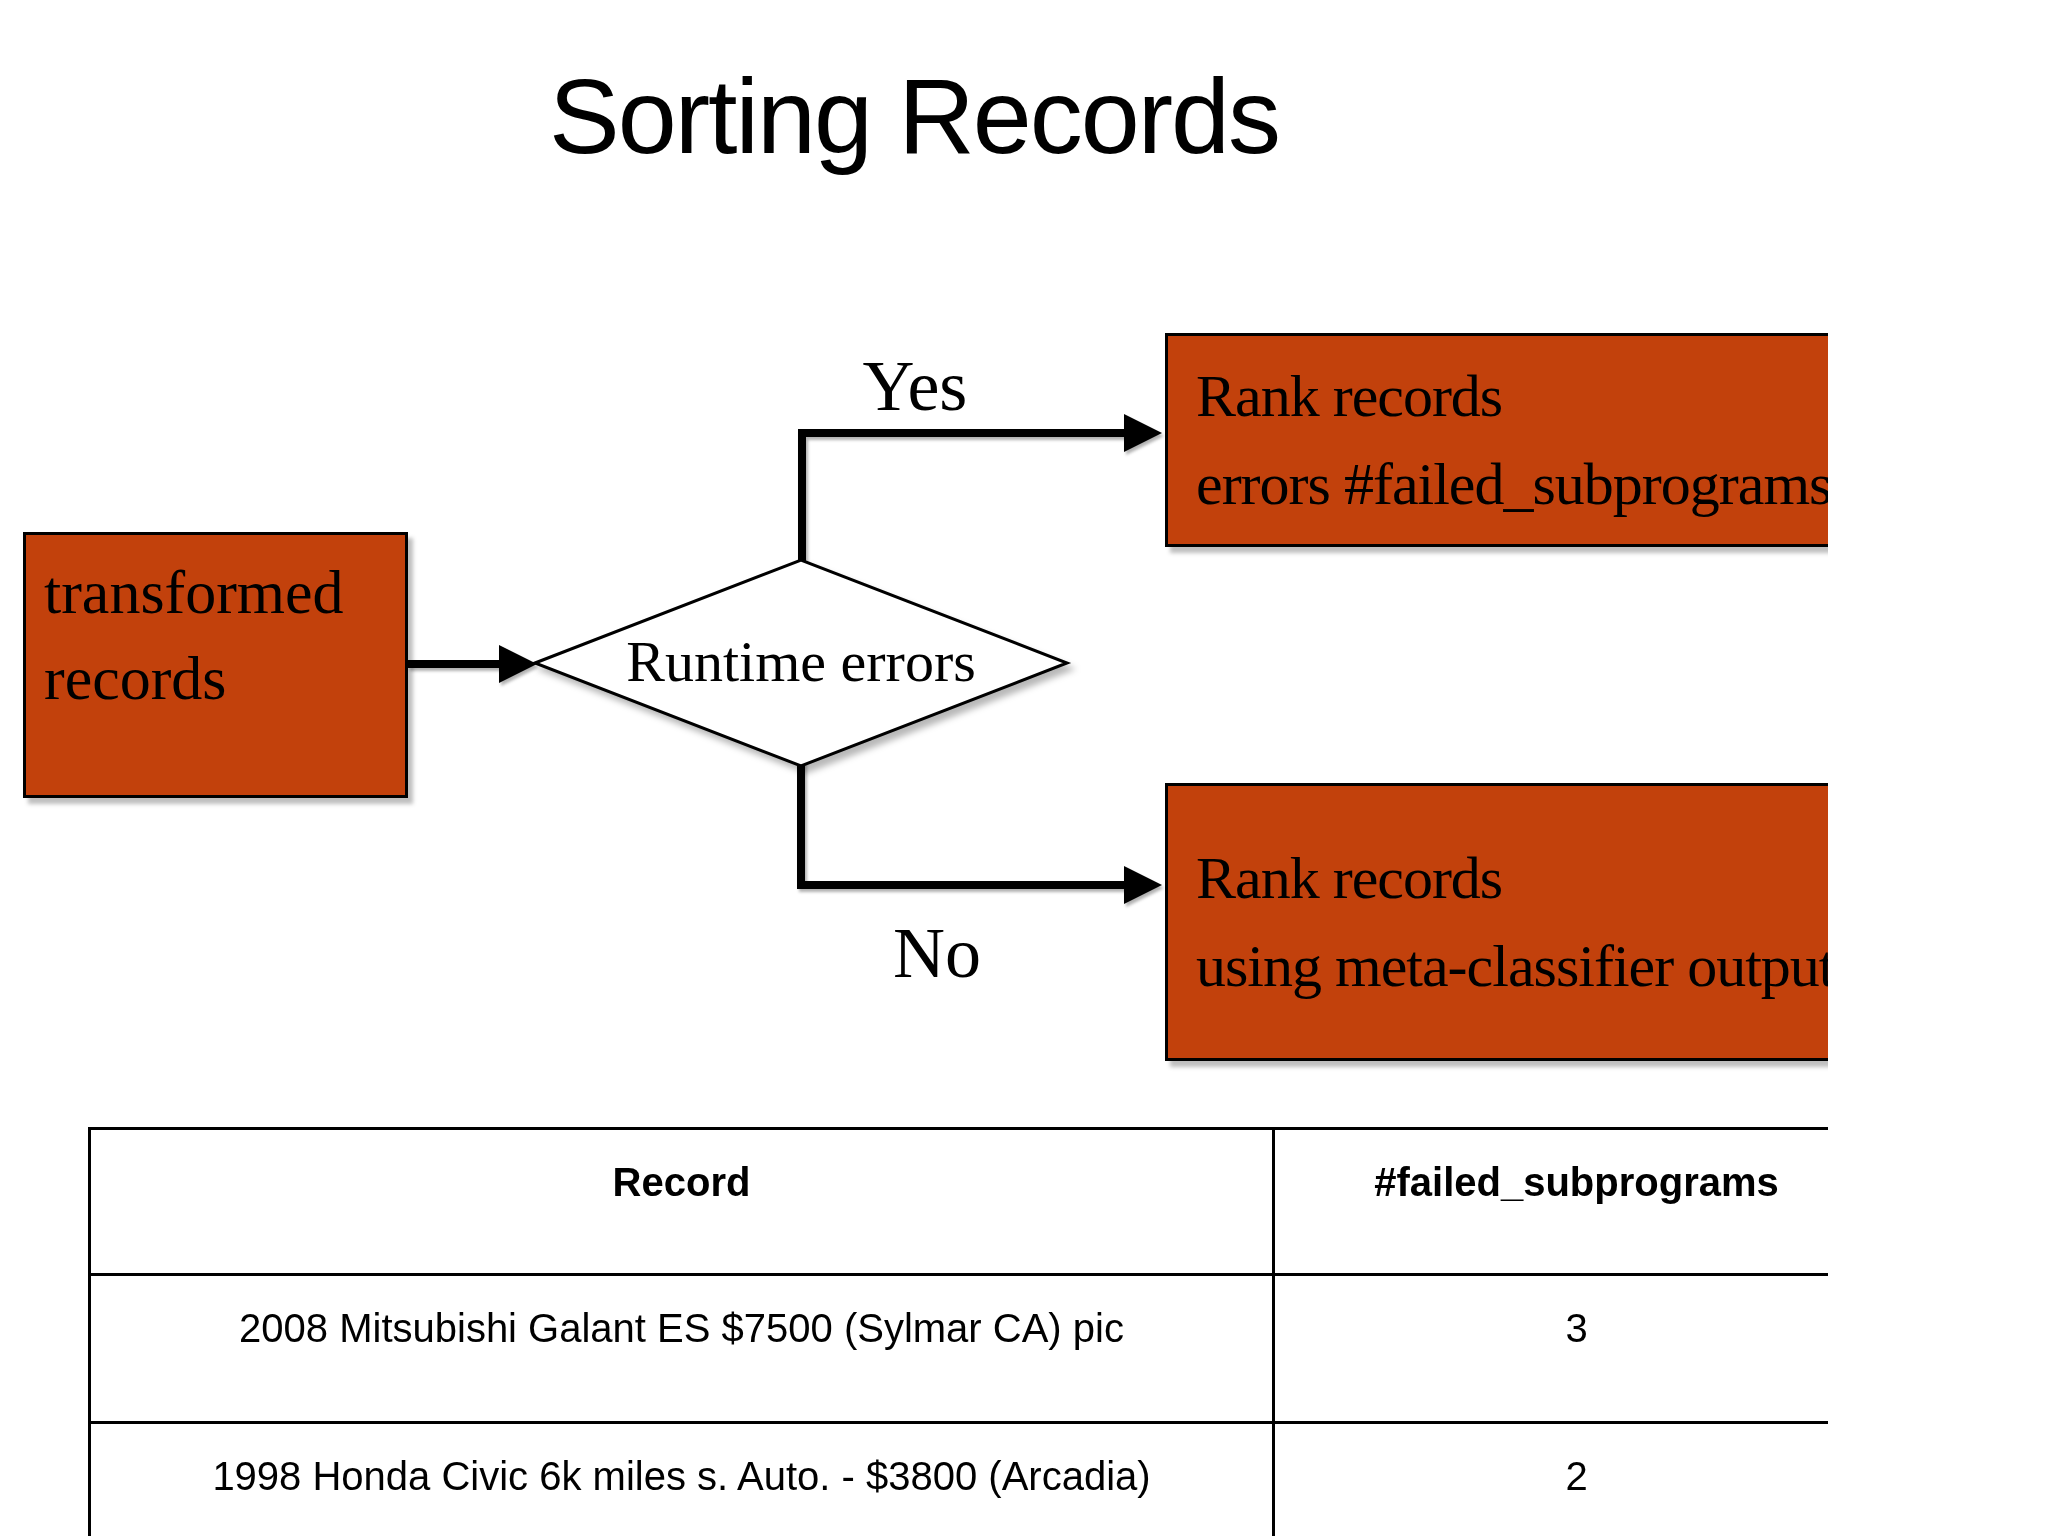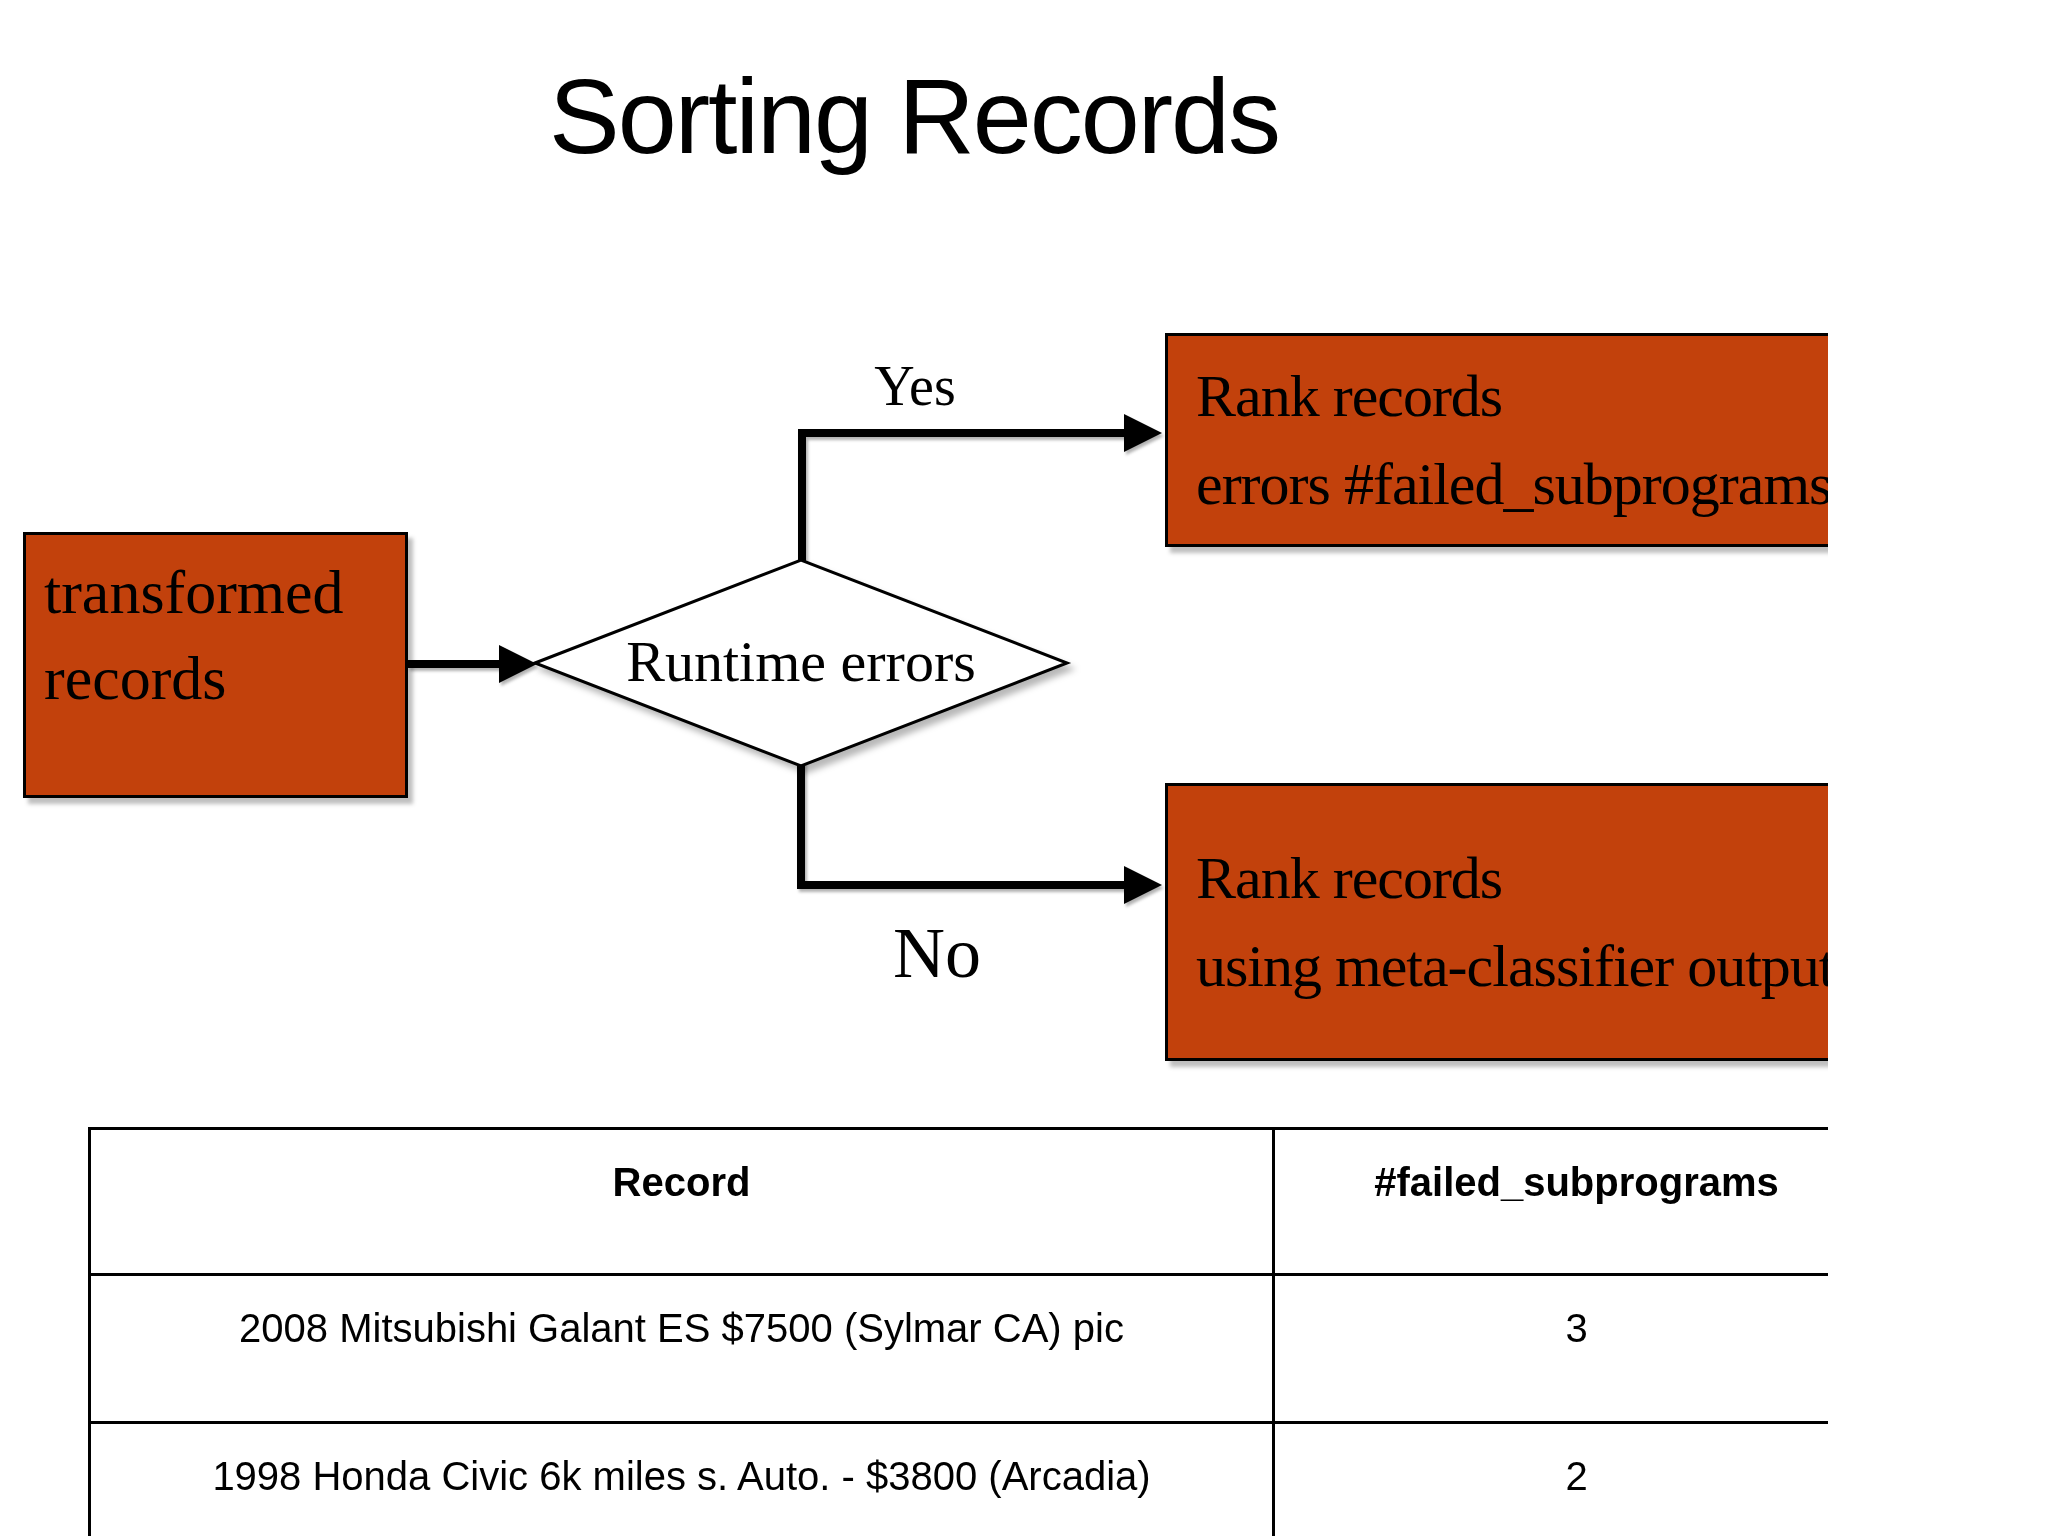--- a/index.html
+++ b/index.html
@@ -76,21 +76,21 @@
   .yes-box { left: 1165px; top: 333px; width: 845px; height: 214px; }
   .no-box  { left: 1165px; top: 783px; width: 822px; height: 278px; }
 
   
   .fc-label {
     position: absolute;
     font-family: "Liberation Serif", serif;
     white-space: nowrap;
   }
   .diamond-label { left: 801px; top: 663px; transform: translate(-50%, -52%); font-size: 58px; }
-  .yes-label     { left: 915px; top: 386px; transform: translate(-50%, -50%); font-size: 56px; }
+  .yes-label     { left: 915px; top: 386px; transform: translate(-50%, -50%); font-size: 72px; }
   .no-label      { left: 937px; top: 953px; transform: translate(-50%, -50%); font-size: 72px; }
 
   
   .records-table {
     position: absolute;
     left: 88px; top: 1127px;
     width: 1790px;
     border-collapse: collapse;
     table-layout: fixed;
     font-family: "Liberation Sans", sans-serif;

